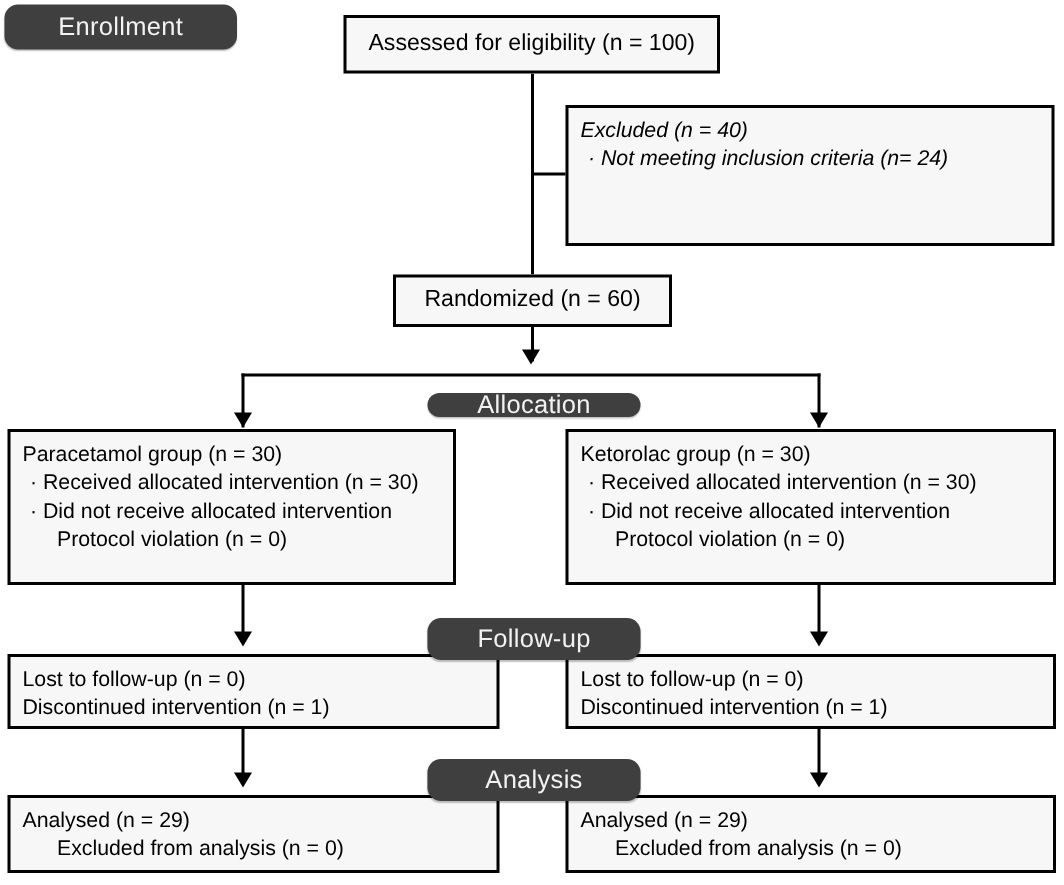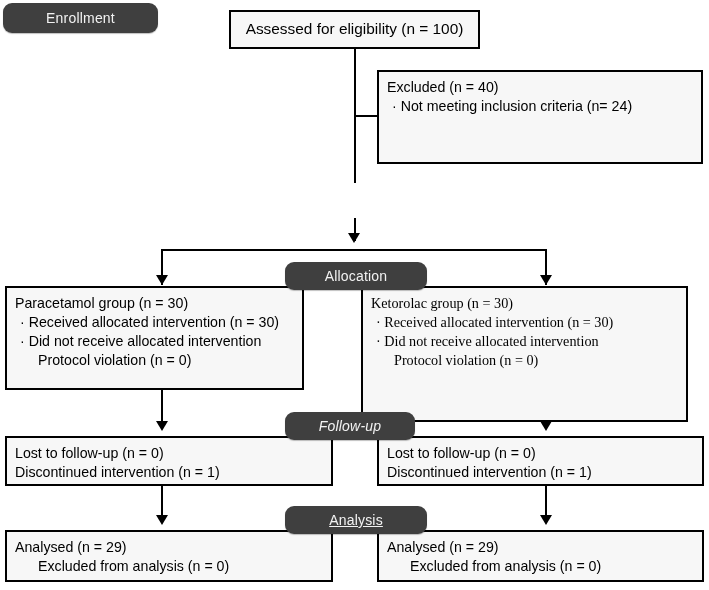--- a/index.html
+++ b/index.html
@@ -21,21 +21,21 @@
 
   
   .stage-pill {
     position: absolute;
     background: #3f3f3f;
     color: #f2f2f2;
     border-radius: 9px;
     display: flex;
     align-items: center;
     justify-content: center;
-    font-size: 14px;
+    font-size: 17px;
     letter-spacing: 0.2px;
     z-index: 6;
     box-shadow: 0 1px 1px rgba(0,0,0,0.25);
   }
 
   
   .fbox {
     position: absolute;
     background: #f7f7f7;
     border: 2.2px solid #000000;
@@ -92,78 +92,81 @@
   <div class="stage-pill" style="left:3px; top:3px; width:155px; height:30px;">Enrollment</div>
 
   <div class="fbox center-line" style="left:229px; top:10px; width:251px; height:39px;">
     <div class="line">Assessed for eligibility (n = 100)</div>
   </div>
 
   <div class="vline" style="left:353.5px; top:49px; height:134px;"></div>
 
   <div class="hline" style="left:355px; top:115px; width:23px;"></div>
 
-  <div class="fbox" style="left:377px; top:70px; width:326px; height:94px;">
+  <div class="fbox" style="left:377px; top:70px; width:326px; height:94px;font-style:italic;">
     <div class="line">Excluded  (n = 40)</div>
     <div class="line indent1">· Not meeting inclusion criteria (n= 24)</div>
   </div>
 
+  <div class="fbox center-line" style="left:262px; top:183px; width:186px; height:35px;">
+    <div class="line">Randomized (n = 60)</div>
+  </div>
 
   <div class="vline" style="left:353.5px; top:218px; height:23px;"></div>
   <div class="arrowhead" style="left:348px; top:233px;"></div>
 
   <div class="hline" style="left:161px; top:249px; width:386px;"></div>
 
   <div class="vline" style="left:161px; top:249px; height:36px;"></div>
   <div class="arrowhead" style="left:155.7px; top:275px;"></div>
 
   <div class="vline" style="left:545px; top:249px; height:36px;"></div>
   <div class="arrowhead" style="left:539.7px; top:275px;"></div>
 
-  <div class="stage-pill" style="left:285px; top:262px; width:142px; height:28px;">Allocation</div>
+  <div class="stage-pill" style="left:285px; top:262px; width:142px; height:16px;">Allocation</div>
 
   <div class="fbox" style="left:5px; top:286px; width:299px; height:104px;">
     <div class="line">Paracetamol  group (n = 30)</div>
     <div class="line indent1">· Received allocated intervention (n = 30)</div>
     <div class="line indent1">· Did not receive allocated intervention</div>
     <div class="line indent2">Protocol violation (n = 0)</div>
   </div>
 
-  <div class="fbox" style="left:361px; top:286px; width:327px; height:136px;font-family:Liberation Serif, serif;">
+  <div class="fbox" style="left:377px; top:286px; width:327px; height:104px;">
     <div class="line">Ketorolac group (n = 30)</div>
     <div class="line indent1">· Received allocated intervention (n = 30)</div>
     <div class="line indent1">· Did not receive allocated intervention</div>
     <div class="line indent2">Protocol violation (n = 0)</div>
   </div>
 
   <div class="vline" style="left:161px; top:390px; height:34px;"></div>
   <div class="arrowhead" style="left:155.7px; top:421px;"></div>
 
   <div class="vline" style="left:545px; top:390px; height:34px;"></div>
   <div class="arrowhead" style="left:539.7px; top:421px;"></div>
 
-  <div class="stage-pill" style="left:285px; top:412px; width:130px; height:28px;font-style:italic;">Follow-up</div>
+  <div class="stage-pill" style="left:285px; top:412px; width:142px; height:28px;">Follow-up</div>
 
   <div class="fbox" style="left:5px; top:436px; width:328px; height:50px;">
     <div class="line">Lost to follow-up (n = 0)</div>
     <div class="line">Discontinued intervention (n = 1)</div>
   </div>
 
   <div class="fbox" style="left:377px; top:436px; width:327px; height:50px;">
     <div class="line">Lost to follow-up (n = 0)</div>
     <div class="line">Discontinued intervention (n = 1)</div>
   </div>
 
   <div class="vline" style="left:161px; top:486px; height:33px;"></div>
   <div class="arrowhead" style="left:155.7px; top:515px;"></div>
 
   <div class="vline" style="left:545px; top:486px; height:33px;"></div>
   <div class="arrowhead" style="left:539.7px; top:515px;"></div>
 
-  <div class="stage-pill" style="left:285px; top:506px; width:142px; height:28px;text-decoration:underline;">Analysis</div>
+  <div class="stage-pill" style="left:285px; top:506px; width:142px; height:28px;">Analysis</div>
 
   <div class="fbox" style="left:5px; top:530px; width:328px; height:52px;">
     <div class="line">Analysed (n = 29)</div>
     <div class="line indent2">Excluded from analysis (n = 0)</div>
   </div>
 
   <div class="fbox" style="left:377px; top:530px; width:327px; height:52px;">
     <div class="line">Analysed (n = 29)</div>
     <div class="line indent2">Excluded from analysis (n = 0)</div>
   </div>

